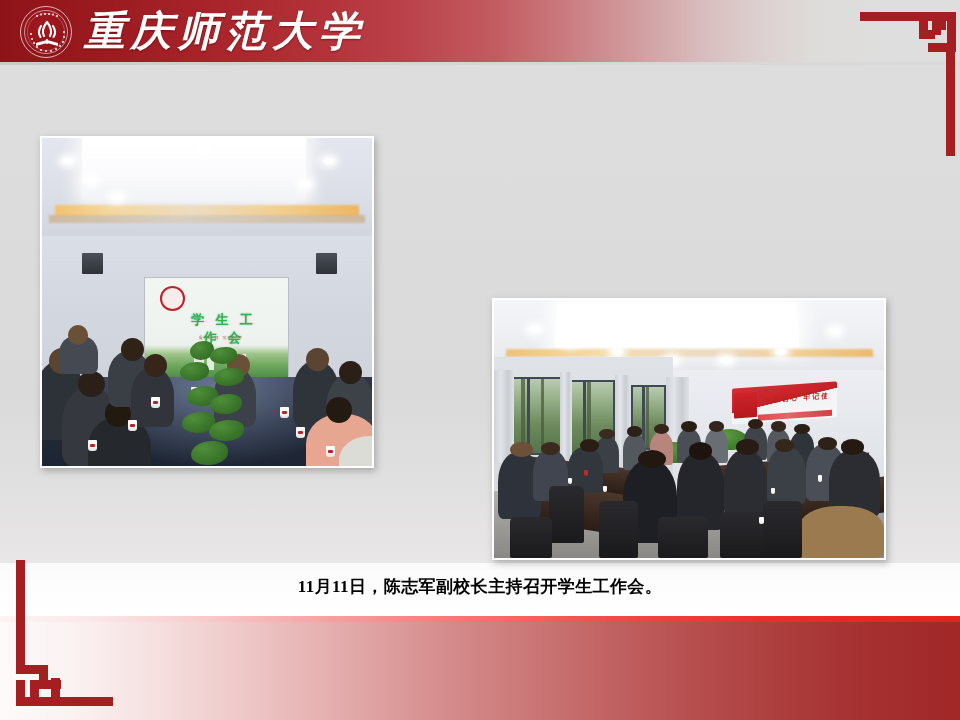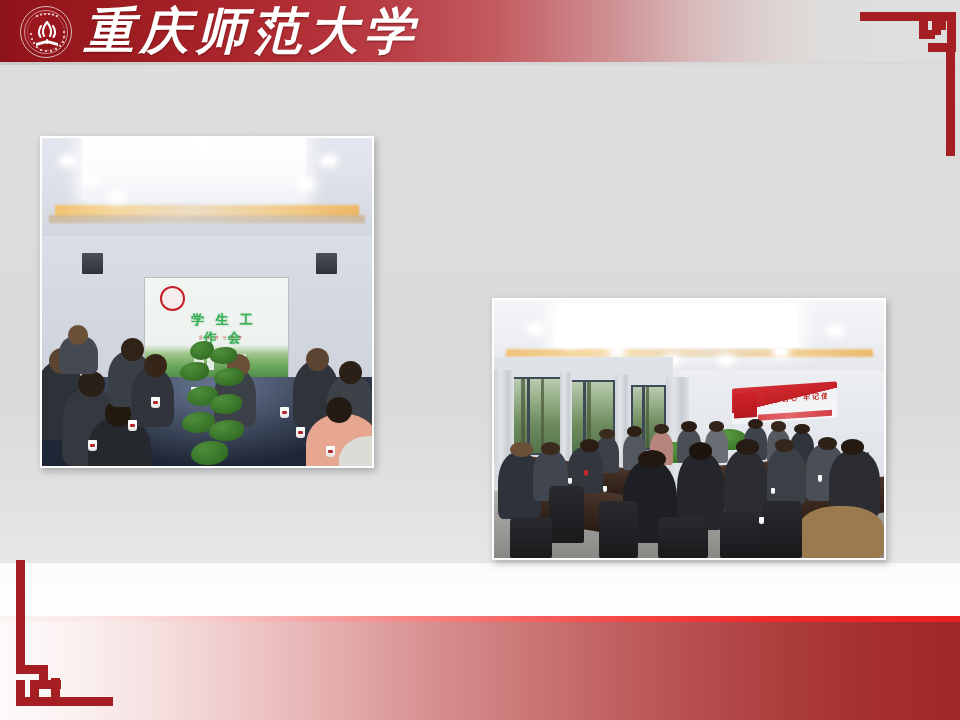--- a/index.html
+++ b/index.html
@@ -73,21 +73,21 @@
   .seal svg { position: absolute; left: 0; top: 0; }
 
   .header-title {
     position: absolute;
     left: 84px; top: 4px;
     height: 54px;
     display: flex;
     align-items: center;
     color: #ffffff;
     font-family: "Liberation Serif", serif;
-    font-size: 50px;
+    font-size: 41px;
     letter-spacing: 6px;
     font-style: italic;
     font-weight: 700;
     text-shadow: 0 1px 2px rgba(80,0,0,0.55);
     white-space: nowrap;
   }
 
   
   .ornament-tr { position: absolute; left: 860px; top: 8px; }
   .ornament-bl { position: absolute; left: 8px;  top: 560px; }
@@ -642,20 +642,21 @@
       <div class="p2-cup" style="left:23%; top:66%; width:4px; height:6px; background:#c0272c;"></div>
       <div class="p2-cup" style="left:28%; top:72%; width:4px; height:6px;"></div>
       <div class="p2-cup" style="left:71%; top:73%; width:4px; height:6px;"></div>
       <div class="p2-cup" style="left:83%; top:68%; width:4px; height:7px;"></div>
       <div class="p2-cup" style="left:68%; top:84%; width:5px; height:7px;"></div>
 
     </div>
   </div>
 
   <div class="caption-band"></div>
+  <div class="caption">11月11日，陈志军副校长主持召开学生工作会。</div>
 
   <div class="footer-line"></div>
   <div class="footer-grad"></div>
 
   <div class="ornament-bl">
     <svg width="110" height="150" viewBox="0 0 110 150" aria-hidden="true">
       <g fill="#a51f22">
         <rect x="8" y="0" width="9" height="112"></rect>
         <rect x="8" y="105" width="32" height="9"></rect>
         <rect x="31" y="105" width="9" height="22"></rect>

